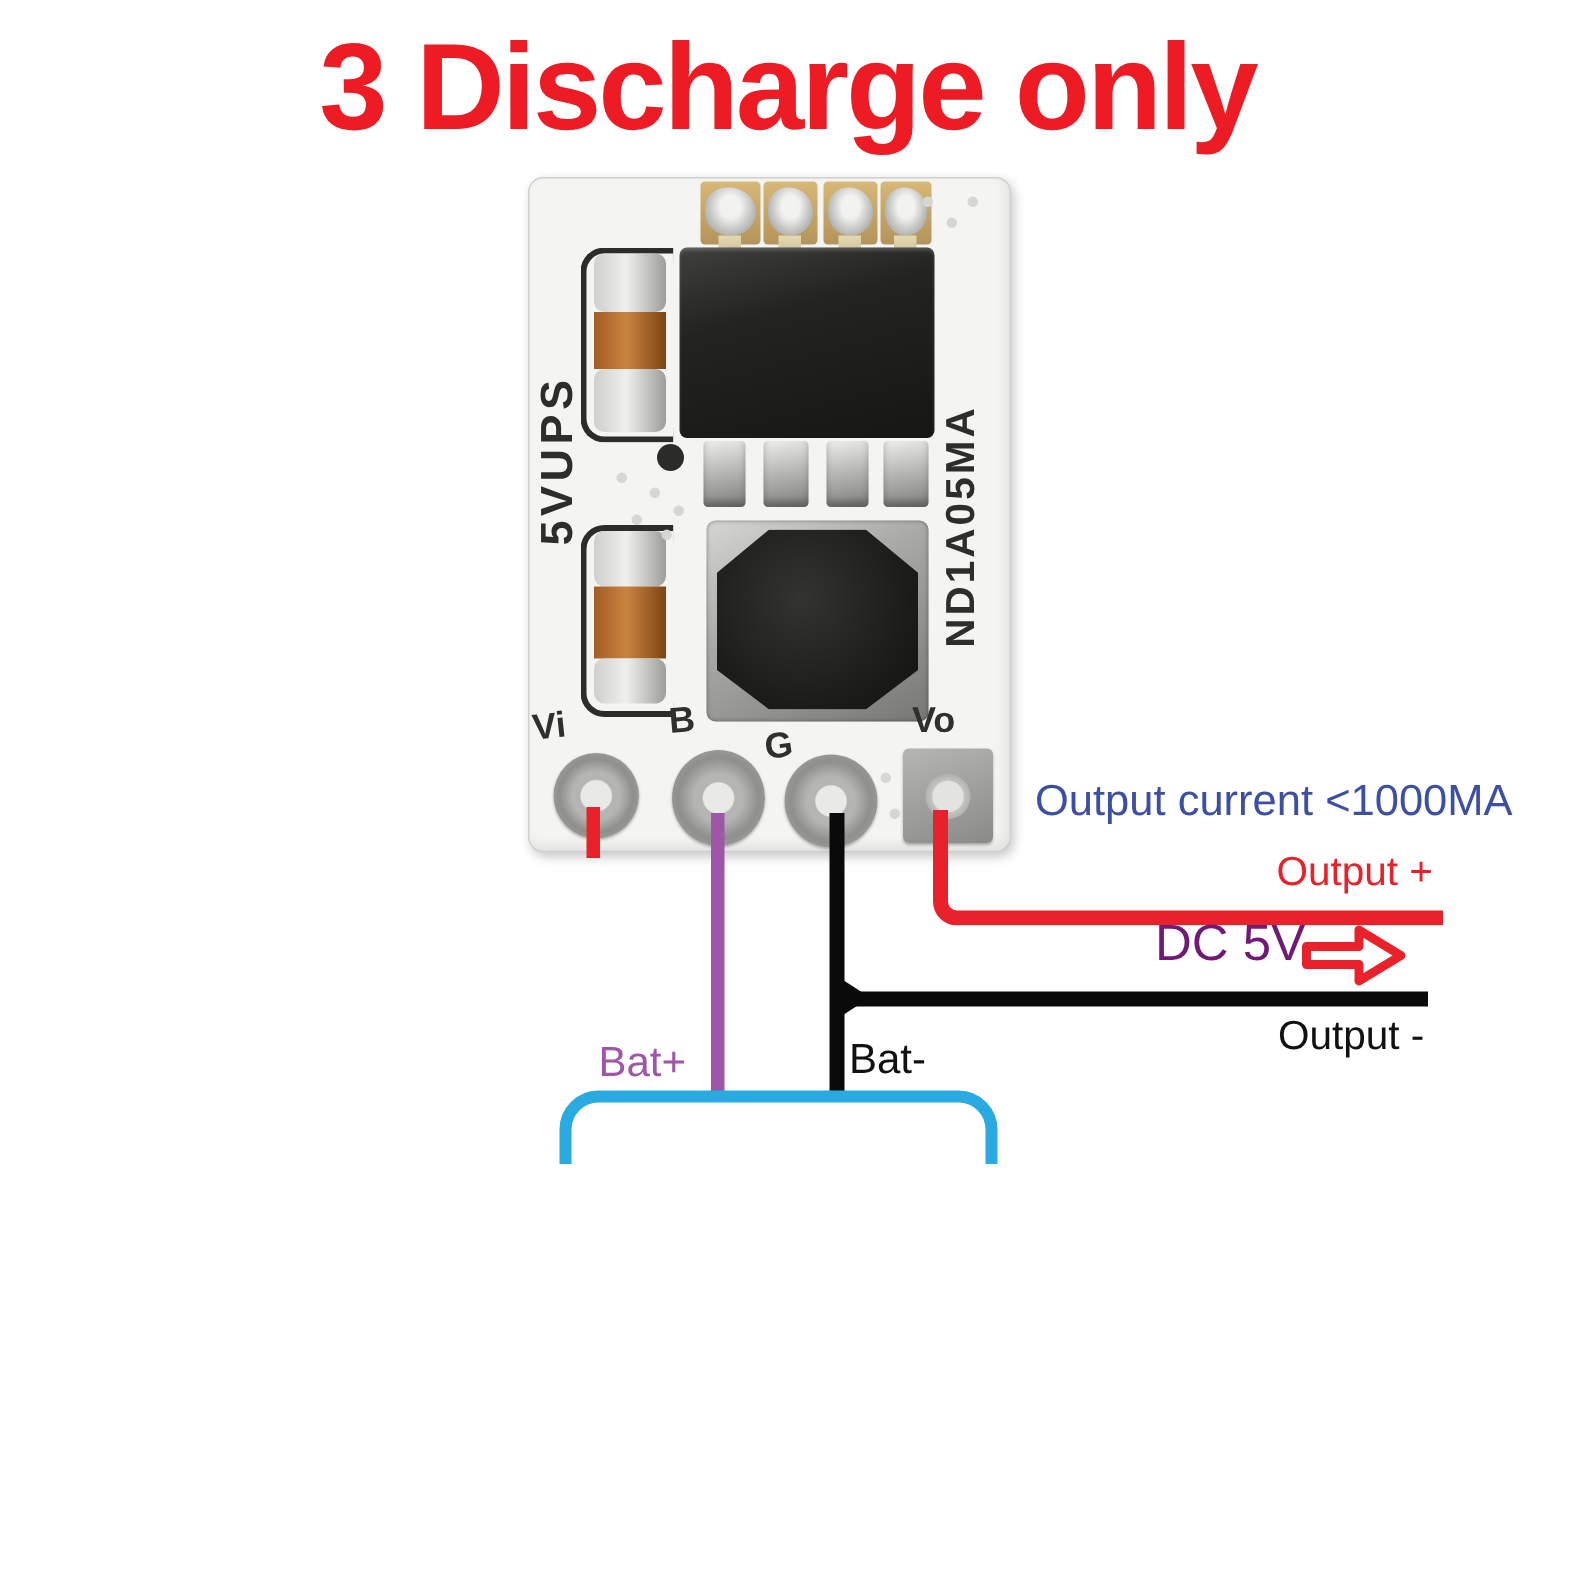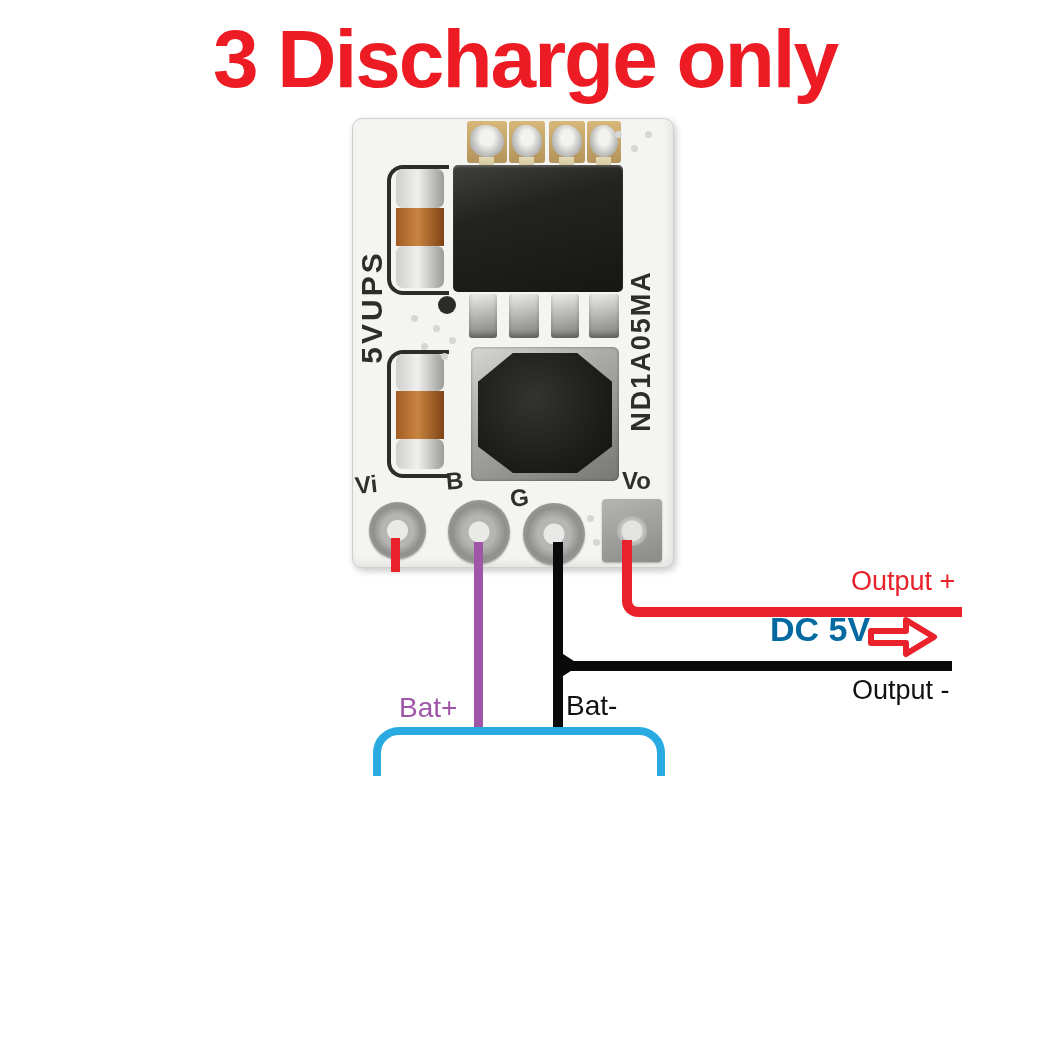--- a/index.html
+++ b/index.html
@@ -55,21 +55,21 @@
   .wire-black-v{left:553px;top:542px;width:10px;height:186px;background:#0a0a0a;}
   .wire-black-h{left:560px;top:661px;width:392px;height:10px;background:#0a0a0a;}
   .junction{left:560px;top:652px;width:0;height:0;border-left:20px solid #0a0a0a;
             border-top:13px solid transparent;border-bottom:13px solid transparent;}
   .wire-red-L{left:622px;top:540px;width:330px;height:67px;border-left:10px solid #e8212b;
             border-bottom:10px solid #e8212b;border-bottom-left-radius:16px;}
 
   
   .t-outcur{left:690px;top:518px;font-size:29px;color:#3d4fa3;}
   .t-outplus{left:851px;top:566px;font-size:27px;color:#e8212b;}
-  .t-dc5v{left:770px;top:610px;font-size:34px;font-weight:700;color:#0369a1;}
+  .t-dc5v{left:770px;top:610px;font-size:34px;font-weight:400;color:#701a75;}
   .t-outminus{left:852px;top:675px;font-size:27px;color:#111111;}
   .dejavu{font-family:Liberation Sans, sans-serif;}
   .t-batplus{left:399px;top:692px;font-size:28px;color:#9f55a8;}
   .t-batminus{left:566px;top:690px;font-size:28px;color:#111111;}
   .batbox{left:373px;top:727px;width:292px;height:136px;background:#fff;
           border:8px solid #29abe2;border-radius:26px;box-sizing:border-box;
           padding:20px 0 0 42px;color:#2e97c8;font-size:28px;line-height:37px;}
   .t-charging{left:333px;top:866px;font-size:30px;color:#2e97c8;}
   .arrow-svg{left:868px;top:616px;}
 </style>
@@ -139,37 +139,38 @@
     <div class="abs vdot" style="left:234px;top:396px;"></div>
     <div class="abs vdot" style="left:240px;top:420px;"></div>
 
     <div class="abs inductor">
       <div class="core"></div>
     </div>
 
     <div class="abs pinlabel" style="left:2px;top:352px;transform:rotate(-6deg);">Vi</div>
     <div class="abs pinlabel" style="left:93px;top:348px;transform:rotate(-5deg);">B</div>
     <div class="abs pinlabel" style="left:157px;top:365px;transform:rotate(-8deg);">G</div>
-    <div class="abs pinlabel" style="left:269px;top:348px;">Vo</div>
+    <div class="abs pinlabel" style="left:255px;top:348px;">Vo</div>
 
     <div class="abs ringpad" style="left:16px;top:383px;width:57px;height:57px;"></div>
     <div class="abs ringpad" style="left:95px;top:381px;width:62px;height:64px;"></div>
     <div class="abs ringpad" style="left:170px;top:384px;width:62px;height:62px;"></div>
     <div class="abs sqpad" style="left:249px;top:380px;width:60px;height:63px;">
       <span class="hole"></span>
     </div>
   </div>
 
   <div class="abs wire wire-red-stub"></div>
   <div class="abs wire-purple"></div>
   <div class="abs wire-black-v"></div>
   <div class="abs junction"></div>
   <div class="abs wire-black-h"></div>
   <div class="abs wire-red-L"></div>
 
+  <div class="abs t-outcur">Output current &lt;1000MA</div>
   <div class="abs t-outplus">Output +</div>
   <div class="abs t-dc5v">DC 5V</div>
 
   <svg class="abs arrow-svg" width="70" height="42" viewBox="0 0 70 42">
     <path d="M3 15 H38 V4 L66 21 L38 38 V27 H3 Z" fill="#ffffff" stroke="#e8212b" stroke-width="6" stroke-linejoin="round"></path>
   </svg>
 
   <div class="abs t-outminus">Output -</div>
   <div class="abs t-batplus dejavu">Bat+</div>
   <div class="abs t-batminus dejavu">Bat-</div>

